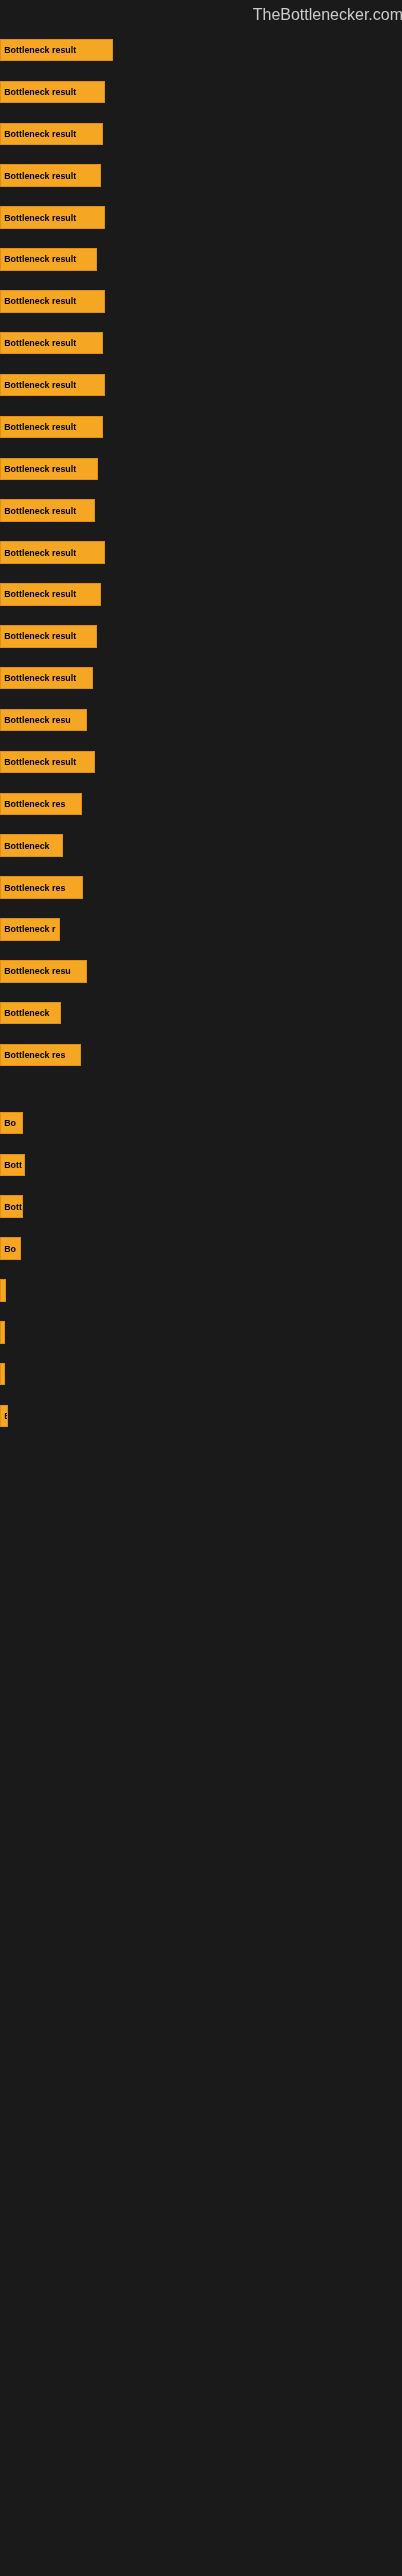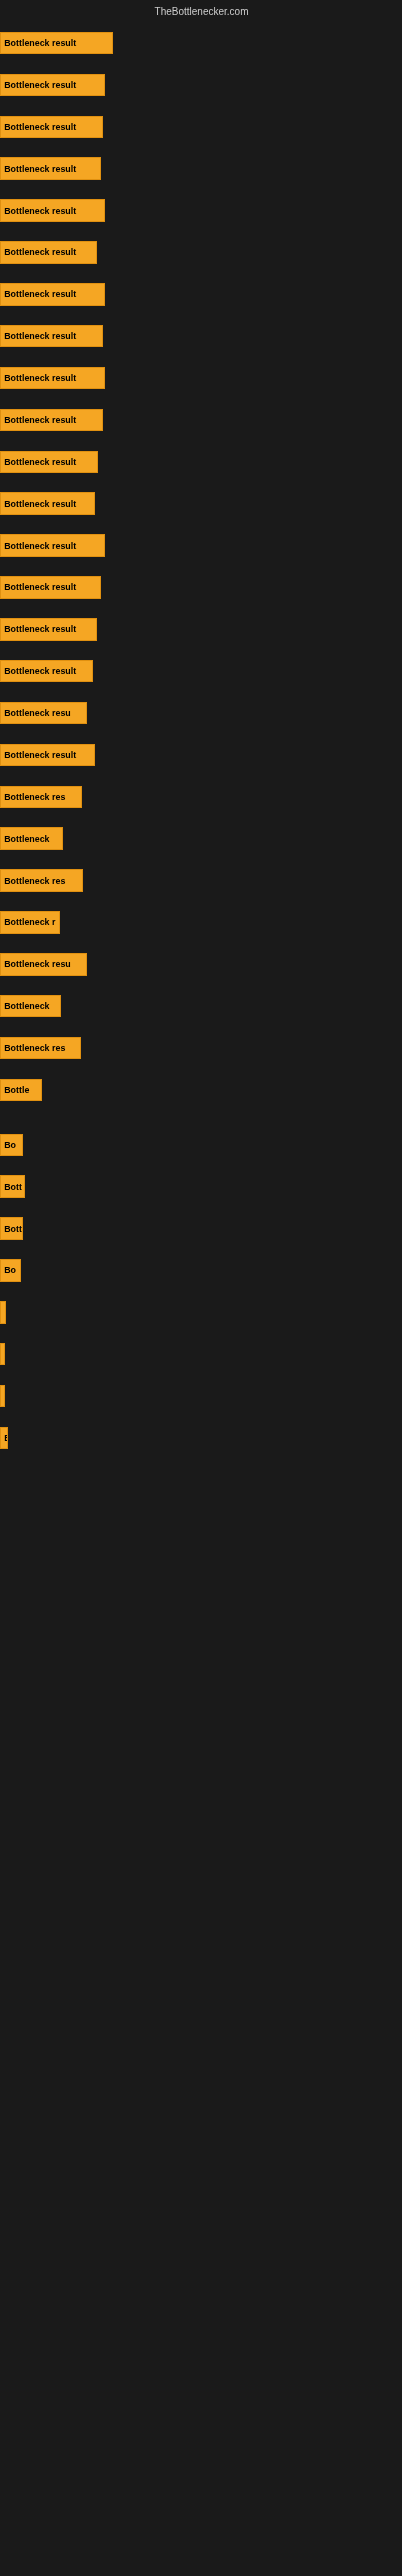--- a/index.html
+++ b/index.html
@@ -8,23 +8,23 @@
       box-sizing: border-box;
     }
     body {
       width: 403px;
       min-height: 2576px;
       background-color: #1a1a1a;
       font-family: Arial, sans-serif;
       position: relative;
     }
     .site-title {
-      text-align: center;
+      text-align: right;
       color: #cccccc;
-      font-size: 10px;
+      font-size: 16px;
       padding: 6.4px 0 3.2px 0;
     }
     .bars-container {
       padding: 8px 0;
     }
     .bar-row {
       display: flex;
       margin-bottom: 0px;
       padding: 3.2px 0;
     }
@@ -198,25 +198,20 @@
           <span class="bar-label">Bottleneck</span>
         </div>
       </div>
       <div class="gap"></div>
       <div class="bar-row">
         <div class="bar" style="width: 81px;">
           <span class="bar-label">Bottleneck res</span>
         </div>
       </div>
       <div class="gap"></div>
-      <div class="bar-row">
-        <div class="bar" style="width: 42px;">
-          <span class="bar-label">Bottle</span>
-        </div>
-      </div>
       <div class="gap"></div>
       <div class="gap"></div>
       <div class="bar-row">
         <div class="bar" style="width: 22.5px;">
           <span class="bar-label">Bo</span>
         </div>
       </div>
       <div class="gap"></div>
       <div class="bar-row">
         <div class="bar" style="width: 25px;">

